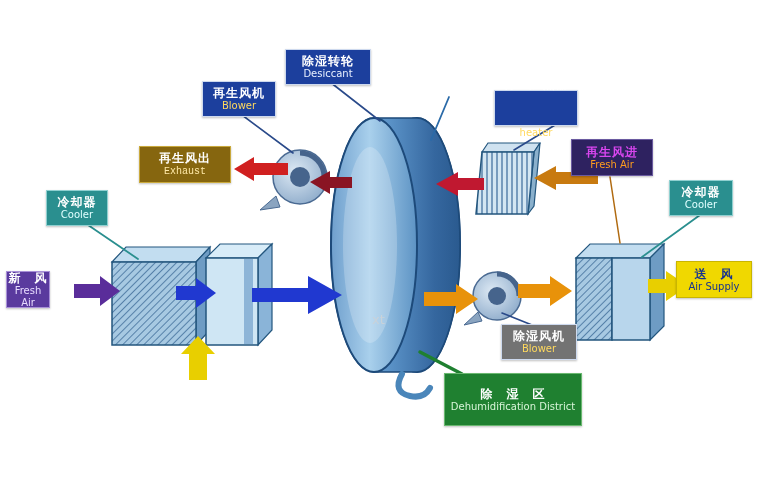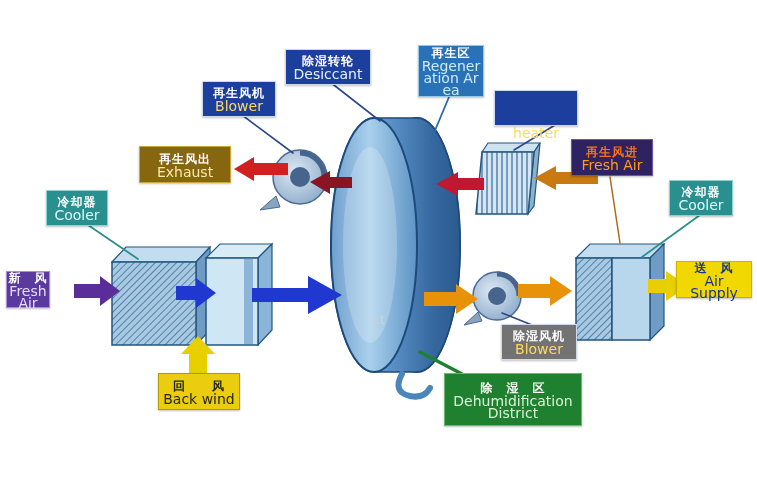--- a/index.html
+++ b/index.html
@@ -7,21 +7,21 @@
     position:relative;width:757px;height:488px;overflow:hidden;background:#ffffff;
     font-family:"DejaVu Sans","Liberation Sans",sans-serif;
   }
   #diagram{position:absolute;left:0;top:0;z-index:1;}
   .lbl{
     position:absolute;z-index:2;border:1px solid #ccc;box-sizing:border-box;
     display:flex;flex-direction:column;align-items:center;justify-content:center;
     text-align:center;padding:17px 2px;box-shadow:0 1px 2px rgba(0,0,0,.25);
   }
   .lbl .zh{font-weight:bold;font-size:12px;line-height:14px;letter-spacing:1px;white-space:pre;}
-  .lbl .en{font-size:14px;line-height:12px;}
+  .lbl .en{font-size:10px;line-height:12px;}
   .lbl .en.break-all{word-break:break-all;}
   
   #lbl-regen-blower    {left:202px;top:81px;width:74px;height:16px;}
   #lbl-desiccant       {left:285px;top:49px;width:86px;height:32px;}
   #lbl-regen-area      {left:418px;top:45px;width:66px;height:52px;}
   #lbl-regen-heater    {left:494px;top:90px;width:84px;height:32px;gap:36px;}
   #lbl-exhaust         {left:139px;top:146px;width:92px;height:37px;}
   #lbl-regen-fresh-air {left:571px;top:139px;width:82px;height:37px;}
   #lbl-cooler-left     {left:46px;top:190px;width:62px;height:35px;}
   #lbl-cooler-right    {left:669px;top:180px;width:64px;height:35px;}
@@ -147,56 +147,48 @@
   </svg>
 
   <div class="lbl" id="lbl-regen-blower" style="background: rgb(28, 63, 157); border-color: rgb(205, 217, 238);">
     <span class="zh" style="color: rgb(255, 255, 255);">再生风机</span>
     <span class="en" style="color: rgb(255, 217, 94);">Blower</span>
   </div>
   <div class="lbl" id="lbl-desiccant" style="background: rgb(28, 63, 157); border-color: rgb(205, 217, 238);">
     <span class="zh" style="color: rgb(255, 255, 255);">除湿转轮</span>
     <span class="en" style="color: rgb(232, 240, 255);">Desiccant</span>
   </div>
-  <div class="lbl" id="lbl-regen-area" style="background: rgb(42, 114, 184); border-color: rgb(156, 196, 228);">
-    <span class="zh" style="color: rgb(255, 255, 255);">再生区</span>
-    <span class="en break-all" style="color: rgb(207, 233, 255);">Regeneration Area</span>
-  </div>
   <div class="lbl" id="lbl-regen-heater" style="background: rgb(28, 63, 157); border-color: rgb(205, 217, 238);">
     <span class="zh" style="color: rgb(255, 255, 255);">再生加热器</span>
     <span class="en" style="color: rgb(255, 217, 94);">heater</span>
   </div>
-  <div class="lbl" id="lbl-exhaust" style="background: rgb(134, 102, 15); border-color: rgb(201, 169, 60);">
+  <div class="lbl" id="lbl-exhaust" style="background: rgb(134, 102, 15); border-color: rgb(201, 169, 60); font-family: Liberation Mono, monospace;">
     <span class="zh" style="color: rgb(255, 255, 255);">再生风出</span>
     <span class="en" style="color: rgb(255, 233, 168);">Exhaust</span>
   </div>
   <div class="lbl" id="lbl-regen-fresh-air" style="background: rgb(46, 34, 96); border-color: rgb(106, 90, 160);">
-    <span class="zh" style="color: #f97316;">再生风进</span>
+    <span class="zh" style="color: #d946ef;">再生风进</span>
     <span class="en" style="color: rgb(255, 157, 30);">Fresh Air</span>
   </div>
   <div class="lbl" id="lbl-cooler-left" style="background: rgb(42, 143, 143); border-color: rgb(143, 208, 208);">
     <span class="zh" style="color: rgb(255, 255, 255);">冷却器</span>
     <span class="en" style="color: rgb(224, 255, 255);">Cooler</span>
   </div>
   <div class="lbl" id="lbl-cooler-right" style="background: rgb(42, 143, 143); border-color: rgb(143, 208, 208);">
     <span class="zh" style="color: rgb(255, 255, 255);">冷却器</span>
     <span class="en" style="color: rgb(224, 255, 255);">Cooler</span>
   </div>
   <div class="lbl" id="lbl-fresh-air" style="background: rgb(90, 58, 158); border-color: rgb(168, 144, 216);">
     <span class="zh" style="color: rgb(255, 255, 255);">新　风</span>
     <span class="en" style="color: rgb(232, 220, 255);">Fresh Air</span>
   </div>
   <div class="lbl" id="lbl-air-supply" style="background: rgb(240, 216, 0); border-color: rgb(201, 181, 0);">
     <span class="zh" style="color: rgb(22, 51, 143);">送　风</span>
     <span class="en" style="color: rgb(22, 51, 143);">Air Supply</span>
   </div>
-  <div class="lbl" id="lbl-back-wind" style="background: rgb(233, 205, 14); border-color: rgb(176, 156, 8);">
-    <span class="zh" style="color: rgb(38, 39, 11);">回　　风</span>
-    <span class="en" style="color: rgb(38, 39, 11);">Back wind</span>
-  </div>
   <div class="lbl" id="lbl-dehumid-blower" style="background: #737373; border-color: rgb(205, 217, 238);">
     <span class="zh" style="color: rgb(255, 255, 255);">除湿风机</span>
     <span class="en" style="color: rgb(255, 217, 94);">Blower</span>
   </div>
   <div class="lbl" id="lbl-dehumid-district" style="background: rgb(31, 128, 48); border-color: rgb(106, 184, 112);">
     <span class="zh" style="color: rgb(255, 255, 255);">除　湿　区</span>
     <span class="en" style="color: rgb(216, 245, 216);">Dehumidification District</span>
   </div>
 
   <div id="watermark">xt</div>

